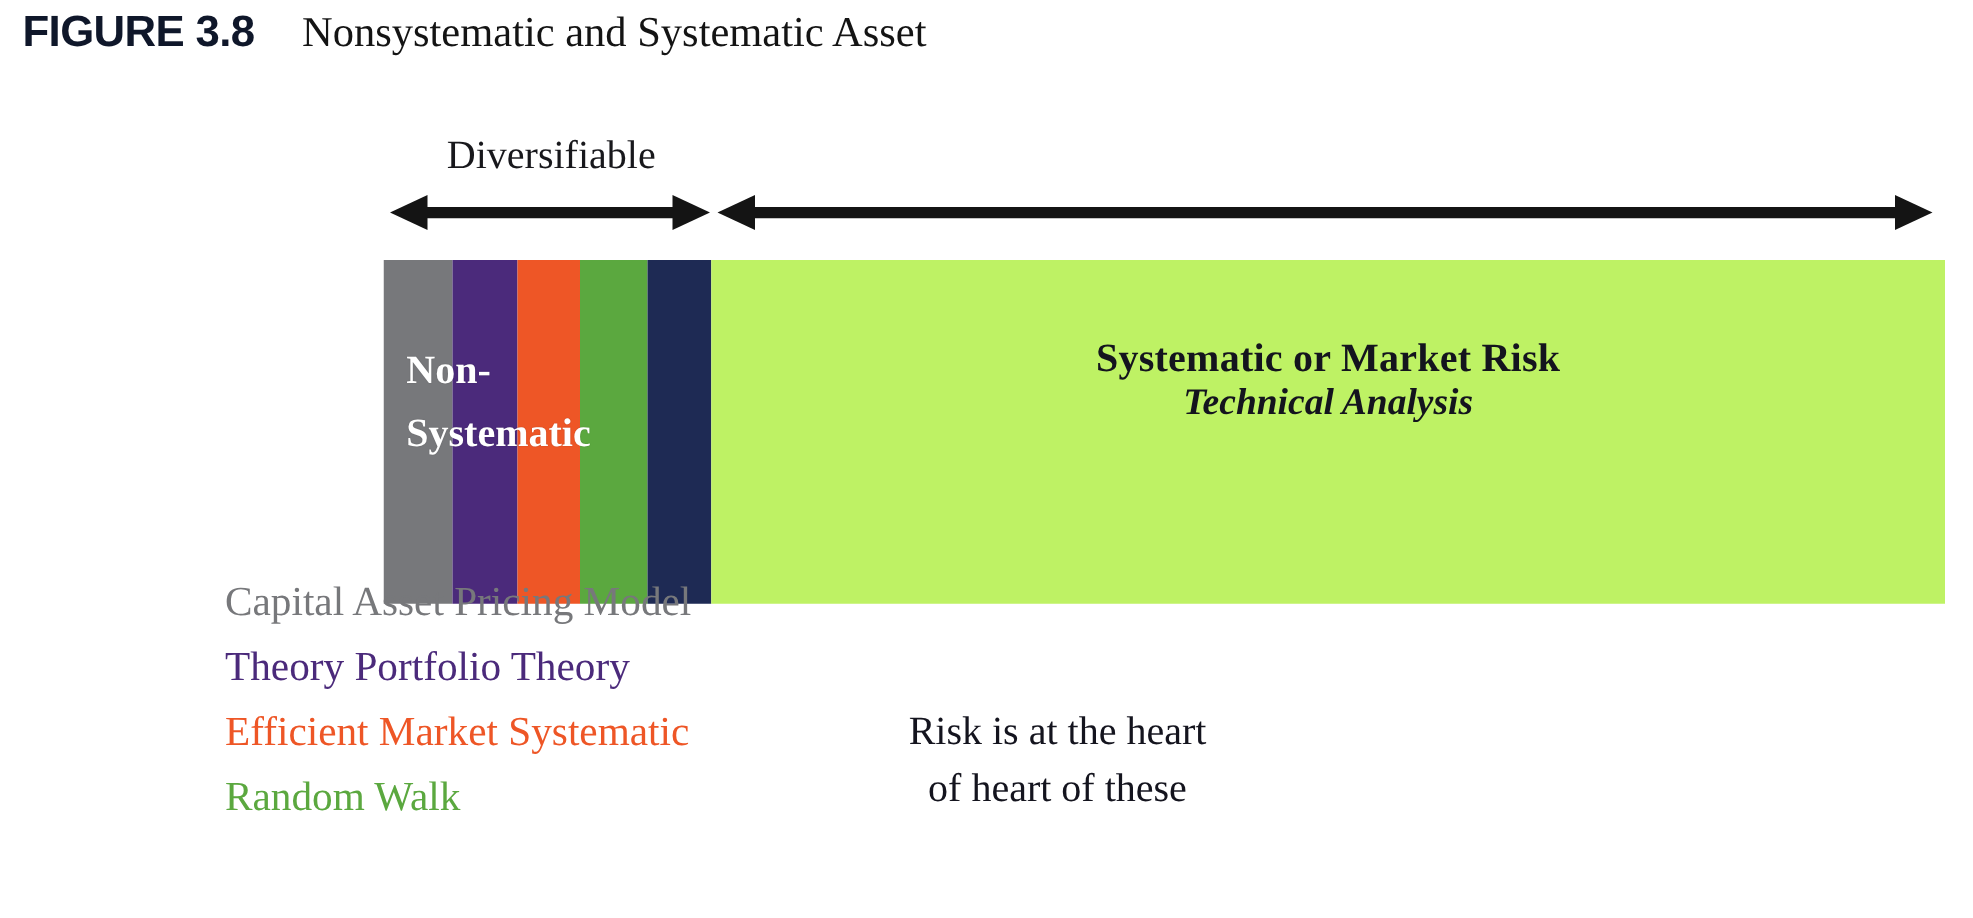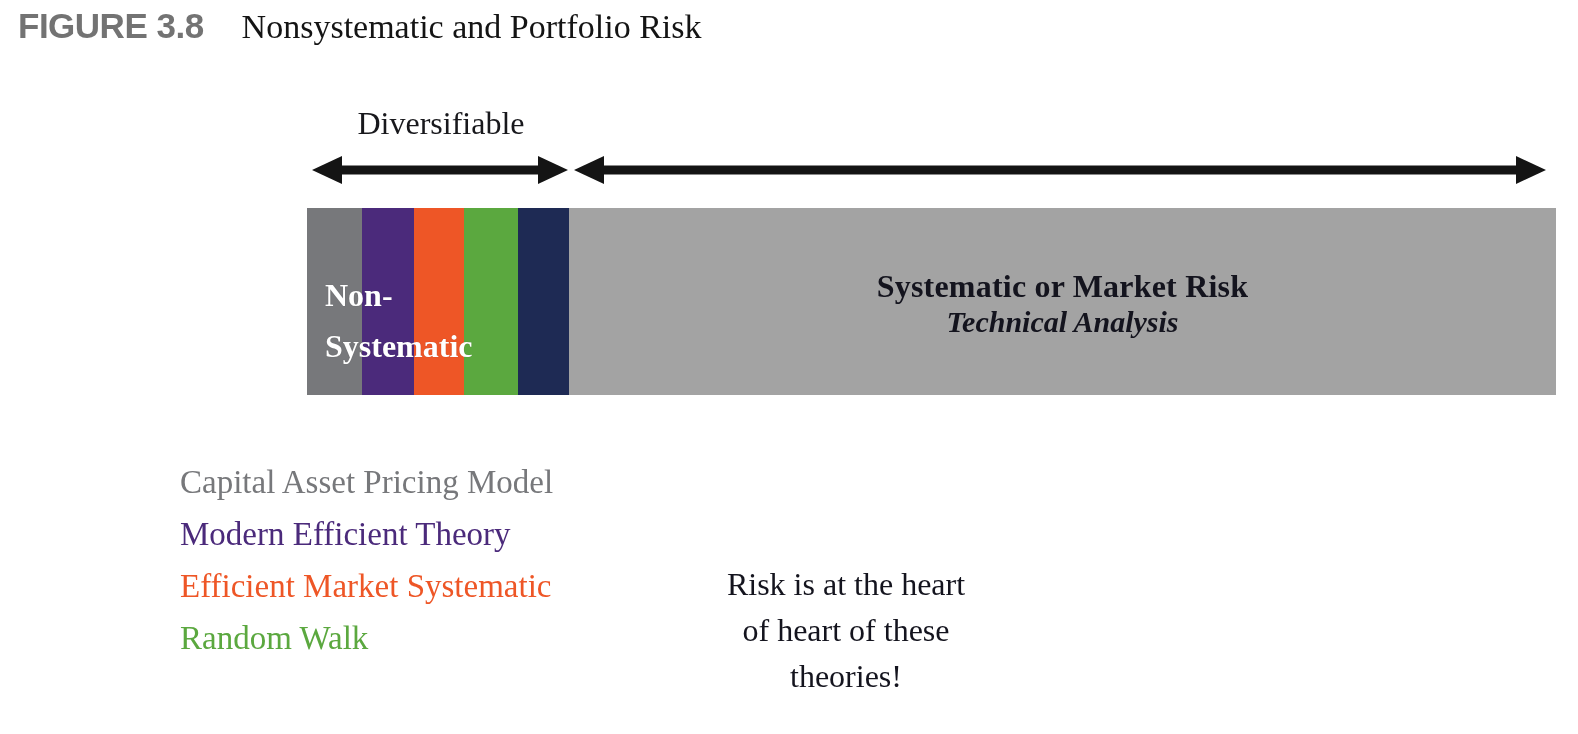--- a/index.html
+++ b/index.html
@@ -22,21 +22,21 @@
     top: 6px;
     display: flex;
     align-items: baseline;
     white-space: nowrap;
   }
   #figure-number {
     font-family: "Liberation Sans", "DejaVu Sans", sans-serif;
     font-weight: bold;
     font-size: 35px;
     letter-spacing: -0.5px;
-    color: #737373;
+    color: #0f172a;
   }
   #figure-title {
     font-family: "Liberation Serif", "DejaVu Serif", serif;
     font-size: 34px;
     color: #141414;
     margin-left: 38px;
   }
 
   
   #diversifiable-label {
@@ -70,33 +70,33 @@
     height: 100%;
     overflow: visible;
   }
 
   
   #risk-bar {
     position: absolute;
     left: 307px;
     top: 208px;
     width: 1249px;
-    height: 187px;
+    height: 275px;
     display: flex;
   }
   .band {
     position: relative;
     height: 100%;
   }
   #band-capm        { width: 55px;  background: #77787b; }
   #band-mpt         { width: 52px;  background: #4b2a7b; }
   #band-emh         { width: 50px;  background: #ee5626; }
   #band-rw          { width: 54px;  background: #5ba83f; }
   #band-opt         { width: 51px;  background: #1e2a54; }
-  #band-systematic  { flex: 1 1 auto; background: #a3a3a3; }
+  #band-systematic  { flex: 1 1 auto; background: #bef264; }
 
   #nonsystematic-label {
     position: absolute;
     left: 18px;
     top: 62px;
     z-index: 5;
     font-weight: bold;
     font-size: 32px;
     line-height: 1.6;
     color: #ffffff;
@@ -148,21 +148,21 @@
     line-height: 46px;
     color: #14141e;
     margin-top: 25px;
   }
 </style>
 </head>
 <body>
 
 <div id="figure-header">
   <span id="figure-number">FIGURE 3.8</span>
-  <span id="figure-title">Nonsystematic and Portfolio Risk</span>
+  <span id="figure-title">Nonsystematic and Systematic Asset</span>
 </div>
 
 <div id="diversifiable-label">Diversifiable</div>
 
 <div class="arrow-row" id="diversifiable-arrow">
   <svg viewBox="0 0 256 36" preserveAspectRatio="none">
     <line x1="22" y1="18" x2="234" y2="18" stroke="#141414" stroke-width="9"></line>
     <polygon points="0,18 30,4 30,32" fill="#141414"></polygon>
     <polygon points="256,18 226,4 226,32" fill="#141414"></polygon>
   </svg>
@@ -197,27 +197,26 @@
     </div>
   </div>
 
 </div>
 
 <div id="theory-list">
   <div class="theory-item">
     <span style="color: rgb(119, 120, 123);">Capital Asset Pricing Model</span>
   </div>
   <div class="theory-item">
-    <span style="color: rgb(75, 42, 123);">Modern Efficient Theory</span>
+    <span style="color: rgb(75, 42, 123);">Theory Portfolio Theory</span>
   </div>
   <div class="theory-item">
     <span style="color: rgb(238, 86, 38);">Efficient Market Systematic</span>
   </div>
   <div class="theory-item">
     <span style="color: rgb(91, 168, 63);">Random Walk</span>
   </div>
 </div>
 
 <div id="risk-note">
   <div>Risk is at the heart</div>
   <div>of heart of these</div>
-  <div>theories!</div>
 </div>
 
 </body></html>

